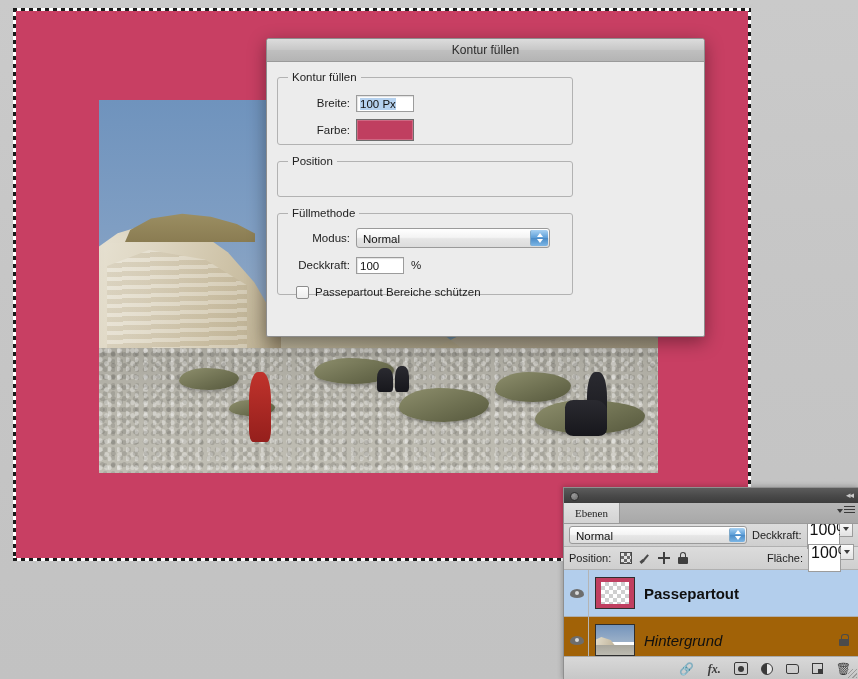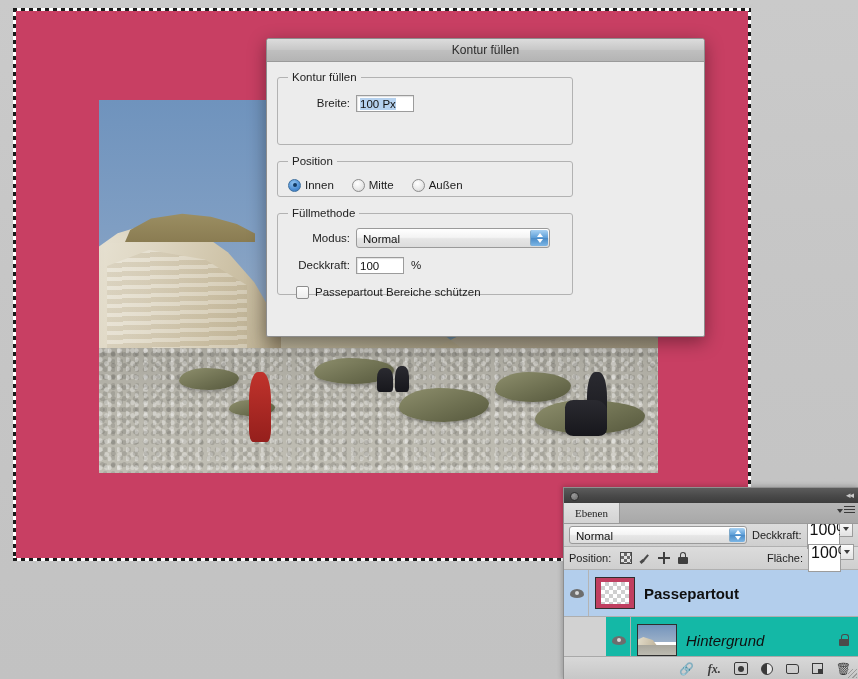--- a/index.html
+++ b/index.html
@@ -369,21 +369,21 @@
   
   #layer-list { background: #d2d2d2; }
   .layer {
     height: 46px;
     display: flex;
     align-items: center;
     border-bottom: 1px solid #aeaeae;
     padding-left: 2px;
   }
   .layer.selected { background: #b3ceec; }
-  .layer.normal { background: #14b8a6; margin-left: 42px; }
+  .layer.normal { background: #a16207; }
   .eye-cell {
     width: 22px; display: flex; align-items: center; justify-content: center;
     border-right: 1px solid #b4b4b4;
     height: 100%;
   }
   .eye {
     width: 14px; height: 9px;
     border-radius: 50% 50% 50% 50% / 60% 60% 40% 40%;
     background: #6d6d6d;
     position: relative;
@@ -536,32 +536,28 @@
 
 
       <fieldset class="grp" style="width:296px;box-sizing:border-box;height:74px;">
         <legend>Kontur füllen</legend>
         <div class="row" style="margin-top:2px;">
           <span class="lbl" style="width:62px;">Breite:</span>
           <span class="textfield sel" style="width:58px;margin-left:6px;">
             <span>100 Px</span>
           </span>
         </div>
+        <div class="row" style="margin-top:3px;">
+          <span class="lbl" style="width:62px;">Farbe:</span>
+          <span class="swatch" style="margin-left:6px;"></span>
+        </div>
       </fieldset>
 
       <fieldset class="grp" style="width:296px;box-sizing:border-box;height:42px;">
         <legend>Position</legend>
-        <div class="row" style="margin-top:0px;">
-          <span class="radio on"></span>
-          <span class="radio-label">Innen</span>
-          <span class="radio"></span>
-          <span class="radio-label">Mitte</span>
-          <span class="radio"></span>
-          <span class="radio-label">Außen</span>
-        </div>
       </fieldset>
 
       <fieldset class="grp" style="width:296px;box-sizing:border-box;height:88px;">
         <legend>Füllmethode</legend>
         <div class="row" style="margin-top:1px;">
           <span class="lbl" style="width:62px;">Modus:</span>
           <span class="popup" style="width:194px;margin-left:6px;">
             <span>Normal</span>
             <span class="arrows">
                 <i class="up"></i>

